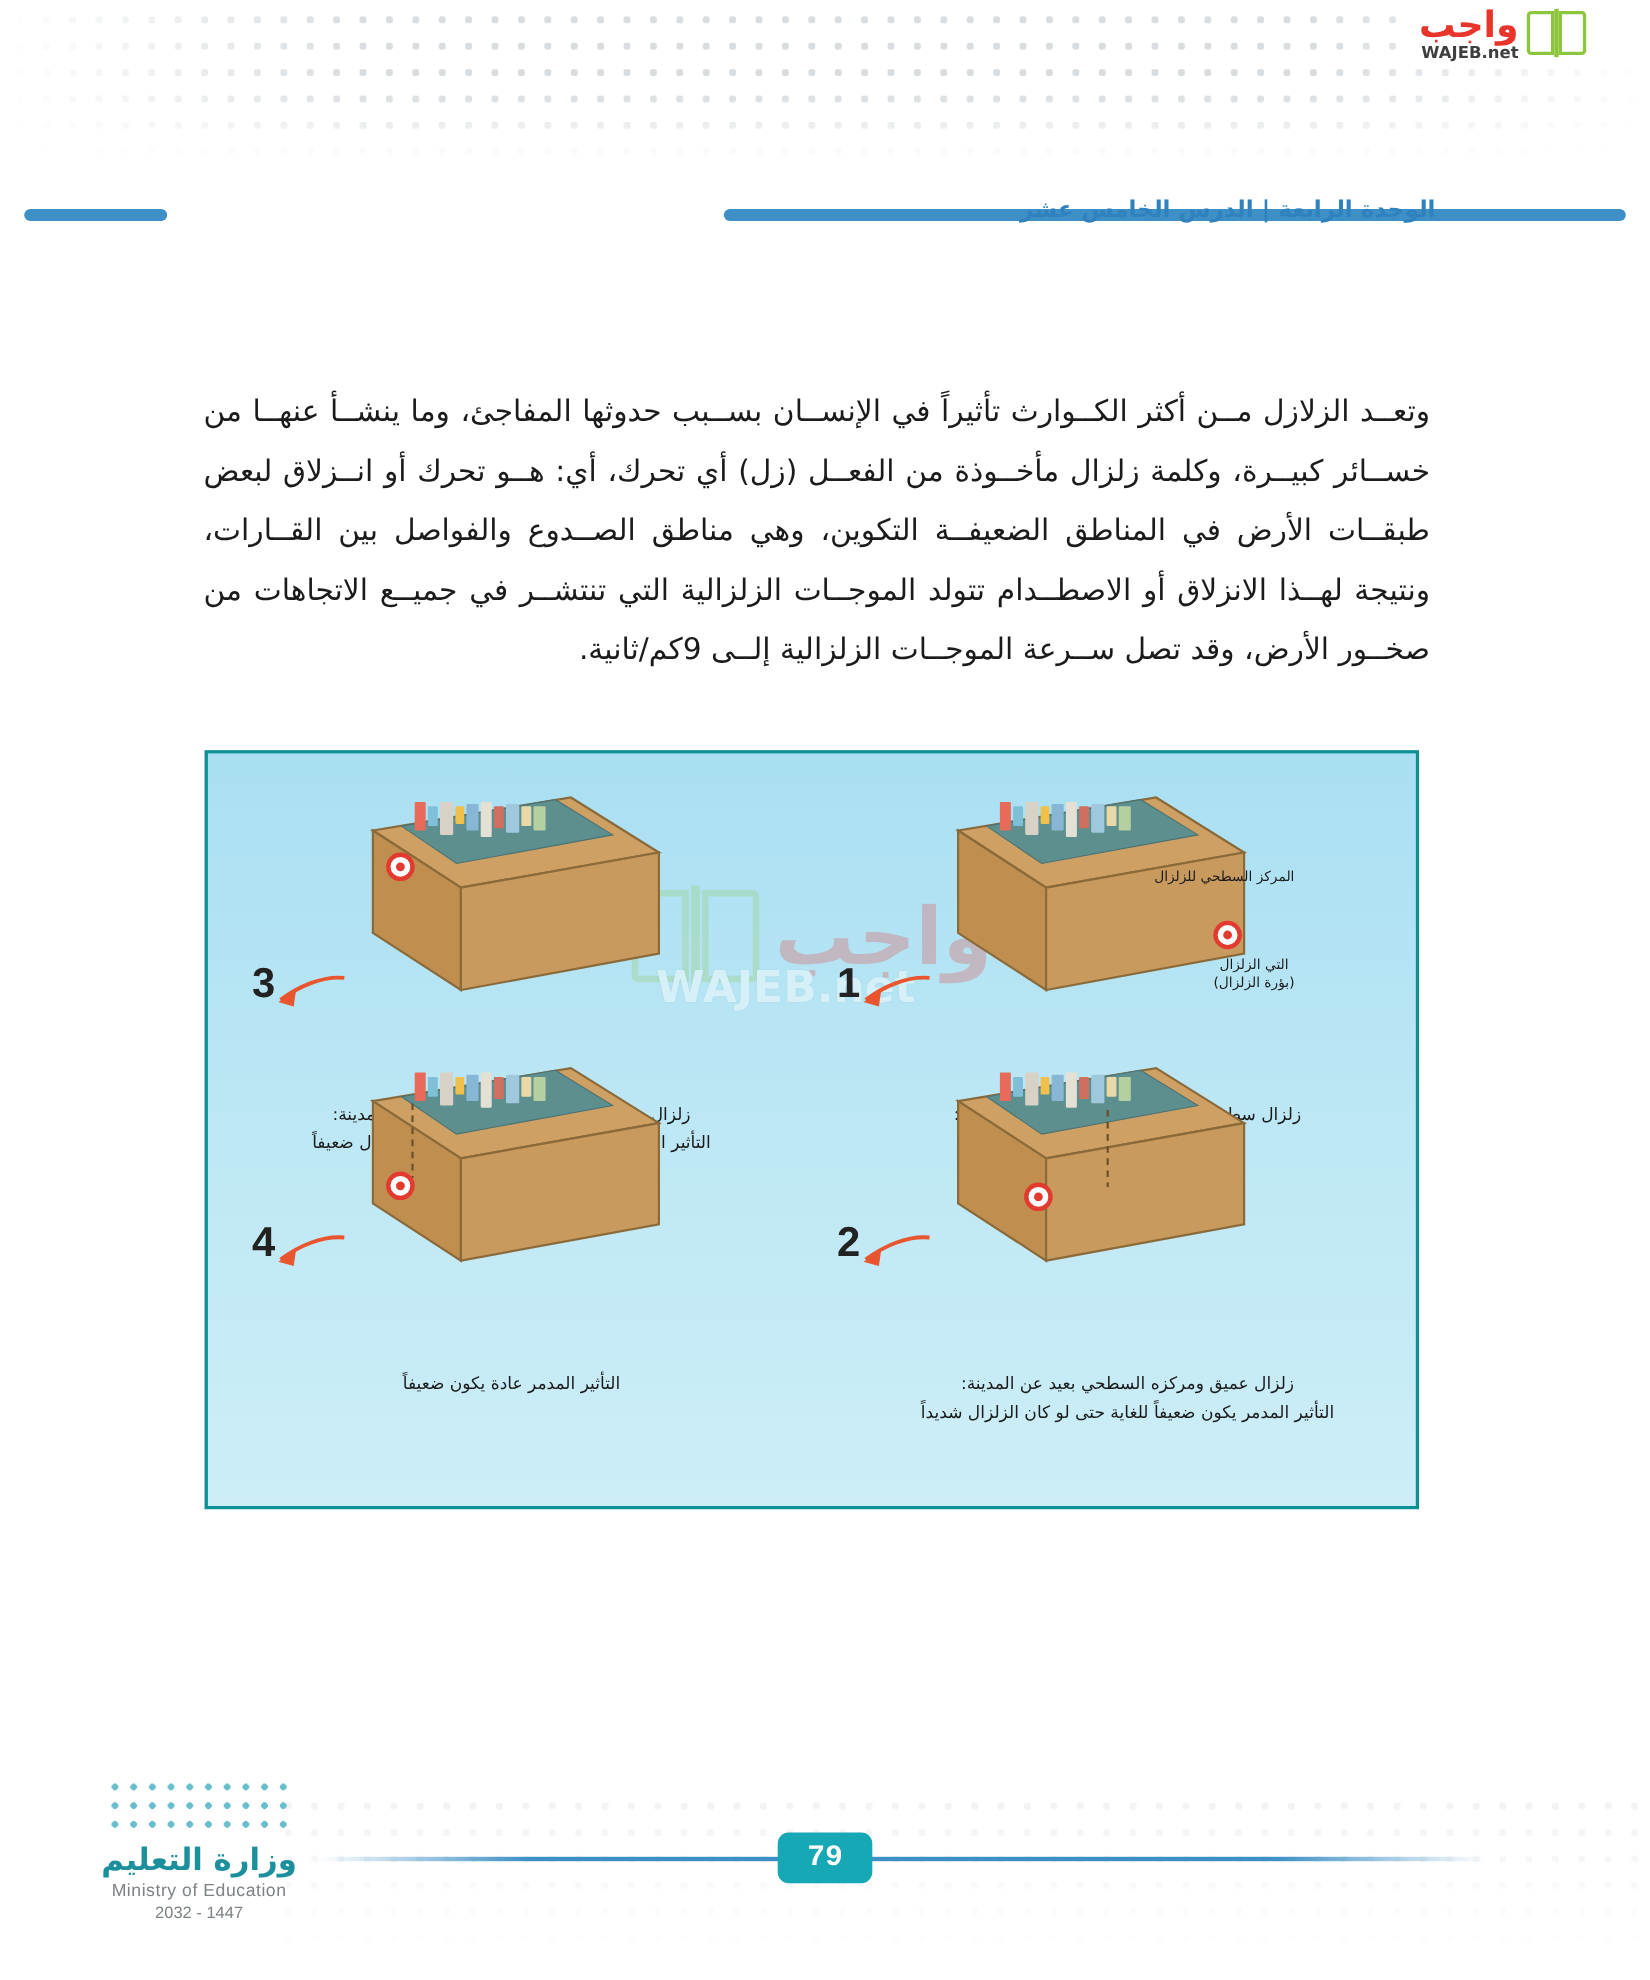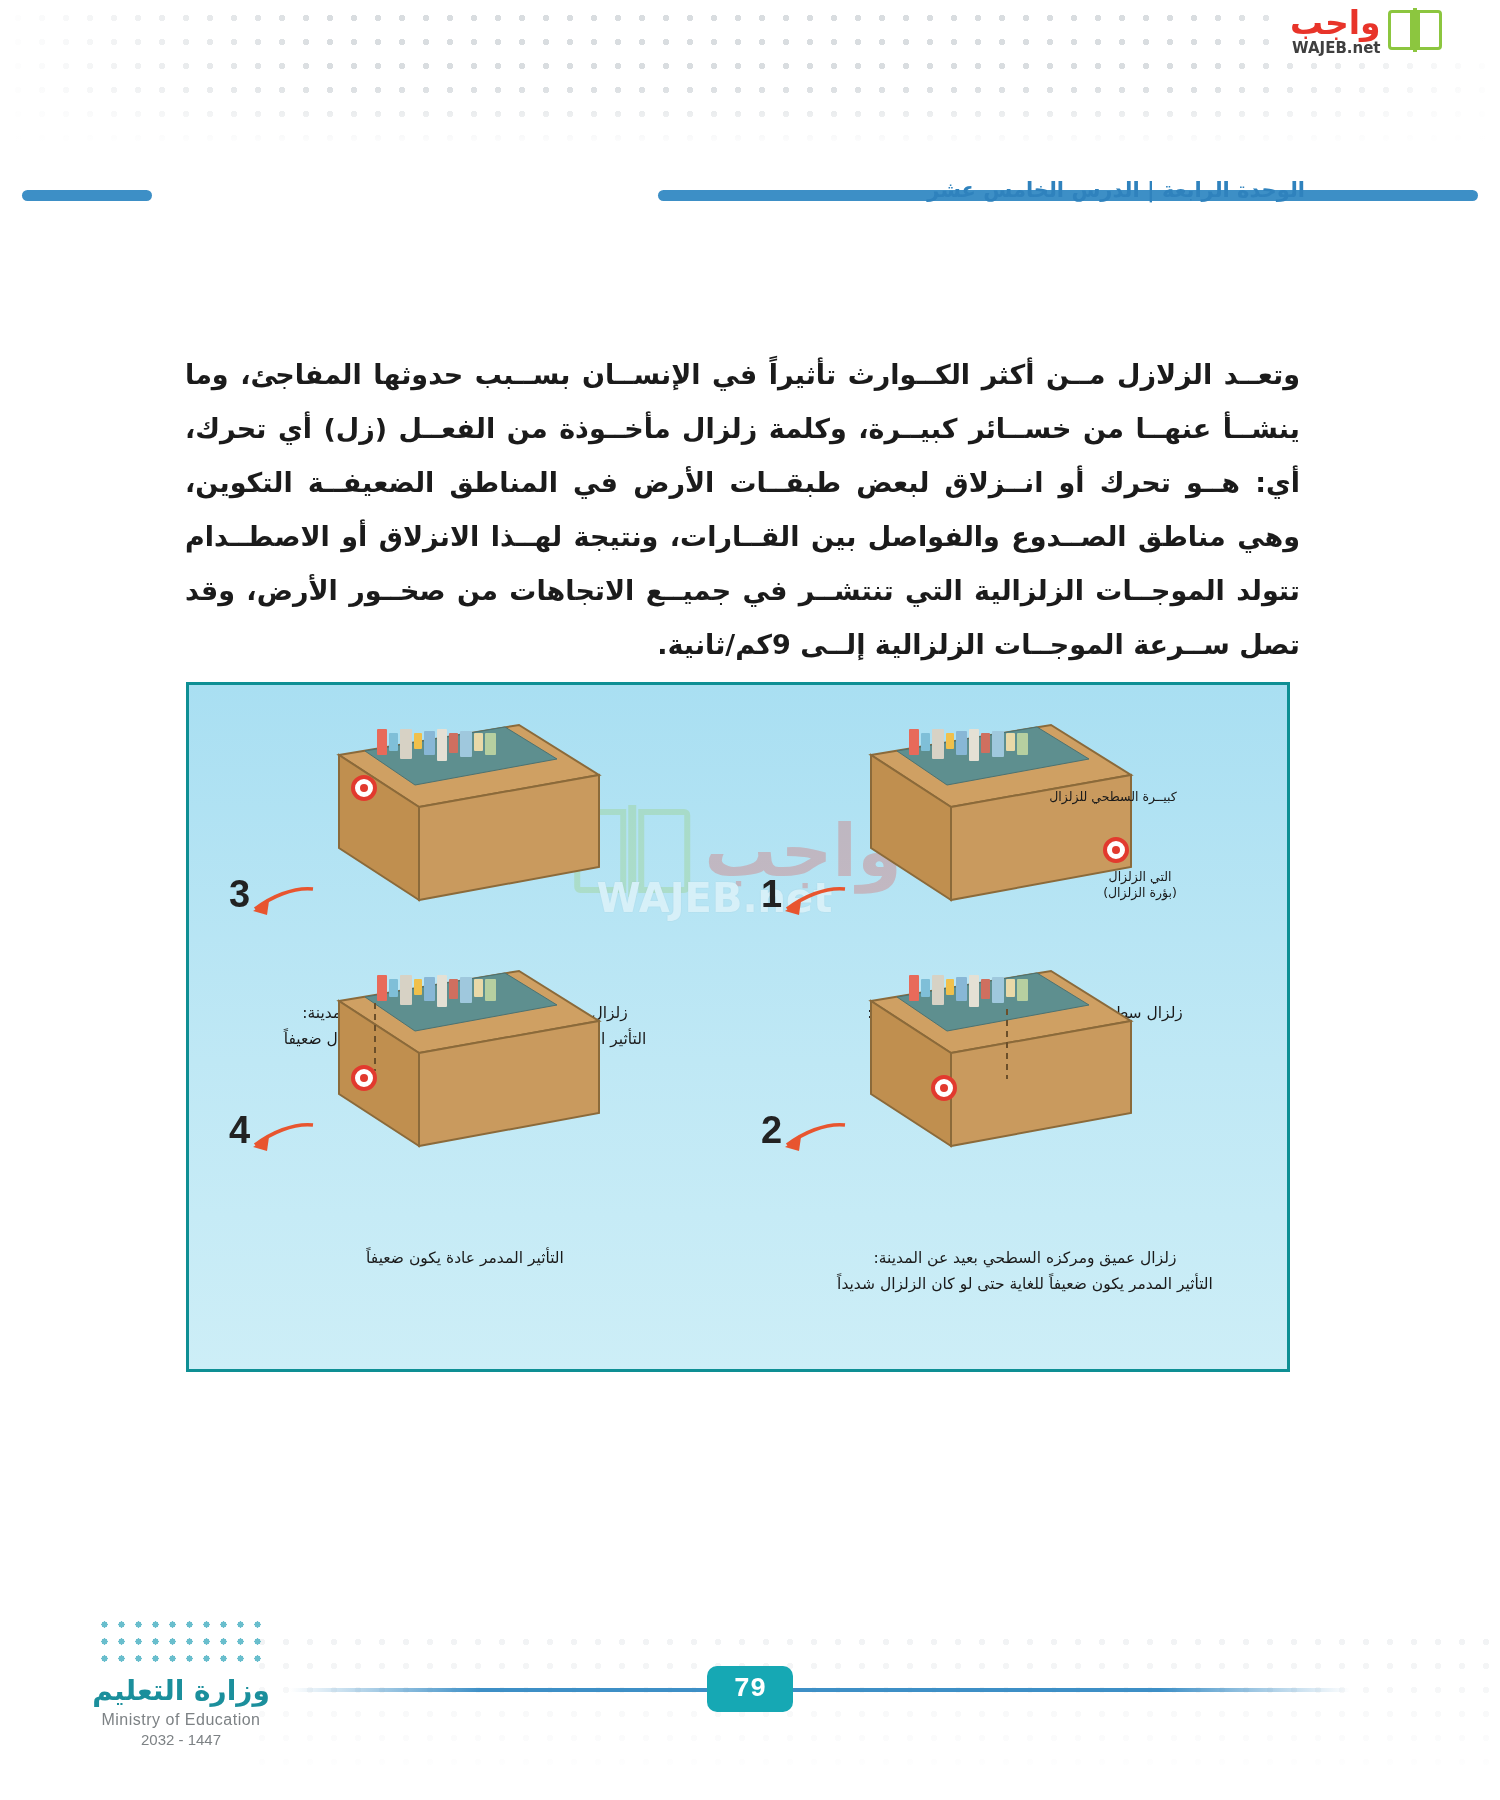--- a/index.html
+++ b/index.html
@@ -131,21 +131,20 @@
     position: absolute;
     top: 348px;
     right: 200px;
     width: 1115px;
     direction: rtl;
     text-align: justify;
     font-size: 27px;
     line-height: 54px;
     color: #1b1b1b;
     font-family: "DejaVu Sans", "Liberation Sans", sans-serif;
-    font-weight: bold;
   }
 
   
   .figure {
     position: absolute;
     top: 682px;
     left: 186px;
     width: 1104px;
     height: 690px;
     background: #b7e4f2;
@@ -400,21 +399,21 @@
       <div class="bld" style="left:31px; bottom:14px; width:12px; height:30px; background:#d7d2c5;"></div>
       <div class="bld" style="left:45px; bottom:24px; width:8px;  height:16px; background:#f0c04b;"></div>
       <div class="bld" style="left:55px; bottom:18px; width:11px; height:24px; background:#88b7d6;"></div>
       <div class="bld" style="left:68px; bottom:12px; width:10px; height:32px; background:#e4e0d4;"></div>
       <div class="bld" style="left:80px; bottom:20px; width:9px;  height:20px; background:#cf6f5f;"></div>
       <div class="bld" style="left:91px; bottom:16px; width:12px; height:26px; background:#9fc8dd;"></div>
       <div class="bld" style="left:105px;bottom:22px; width:9px;  height:18px; background:#e9d9a8;"></div>
       <div class="bld" style="left:116px;bottom:18px; width:11px; height:22px; background:#b6cfa0;"></div>
     </div>
 
-    <div class="fig-label" style="right:78px; top:82px; width:140px;">كبيــرة السطحي للزلزال</div>
+    <div class="fig-label" style="right:78px; top:82px; width:140px;">المركز السطحي للزلزال</div>
     <div class="marker" style="right:132px; top:130px;"></div>
     <div class="fig-label" style="right:78px; top:162px; width:86px;">التي الزلزال</div>
     <div class="fig-label" style="right:76px; top:178px; width:90px;">(بؤرة الزلزال)</div>
 
     <svg width="90" height="46" viewBox="0 0 90 46" style="position:absolute; left:6px; top:172px;">
       <path d="M78 10 C58 8, 36 18, 20 30" stroke="#e8552f" stroke-width="3.5" fill="none"></path>
       <polygon points="18,32 34,22 32,36" fill="#e8552f"></polygon>
     </svg>
     <div class="num" style="left:0px; top:166px;">1</div>
   </div>

